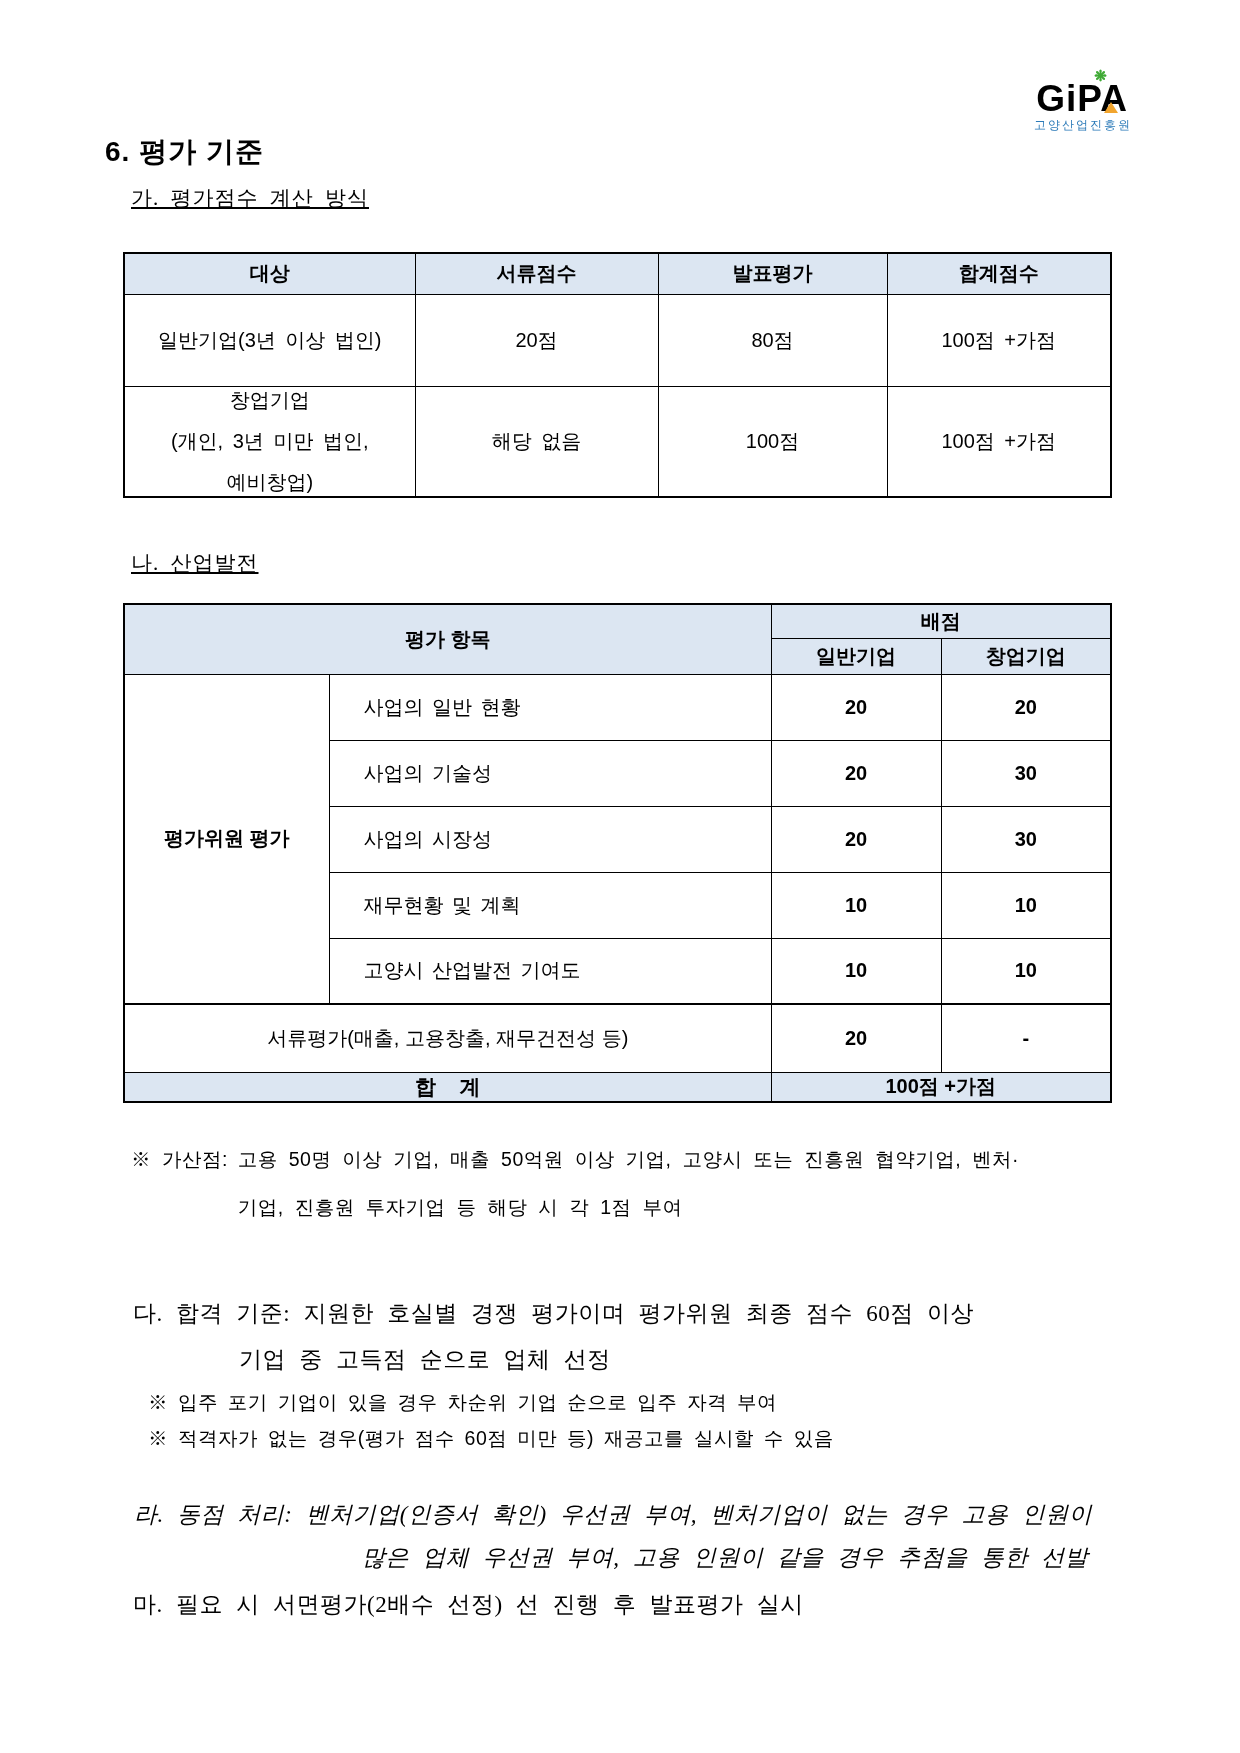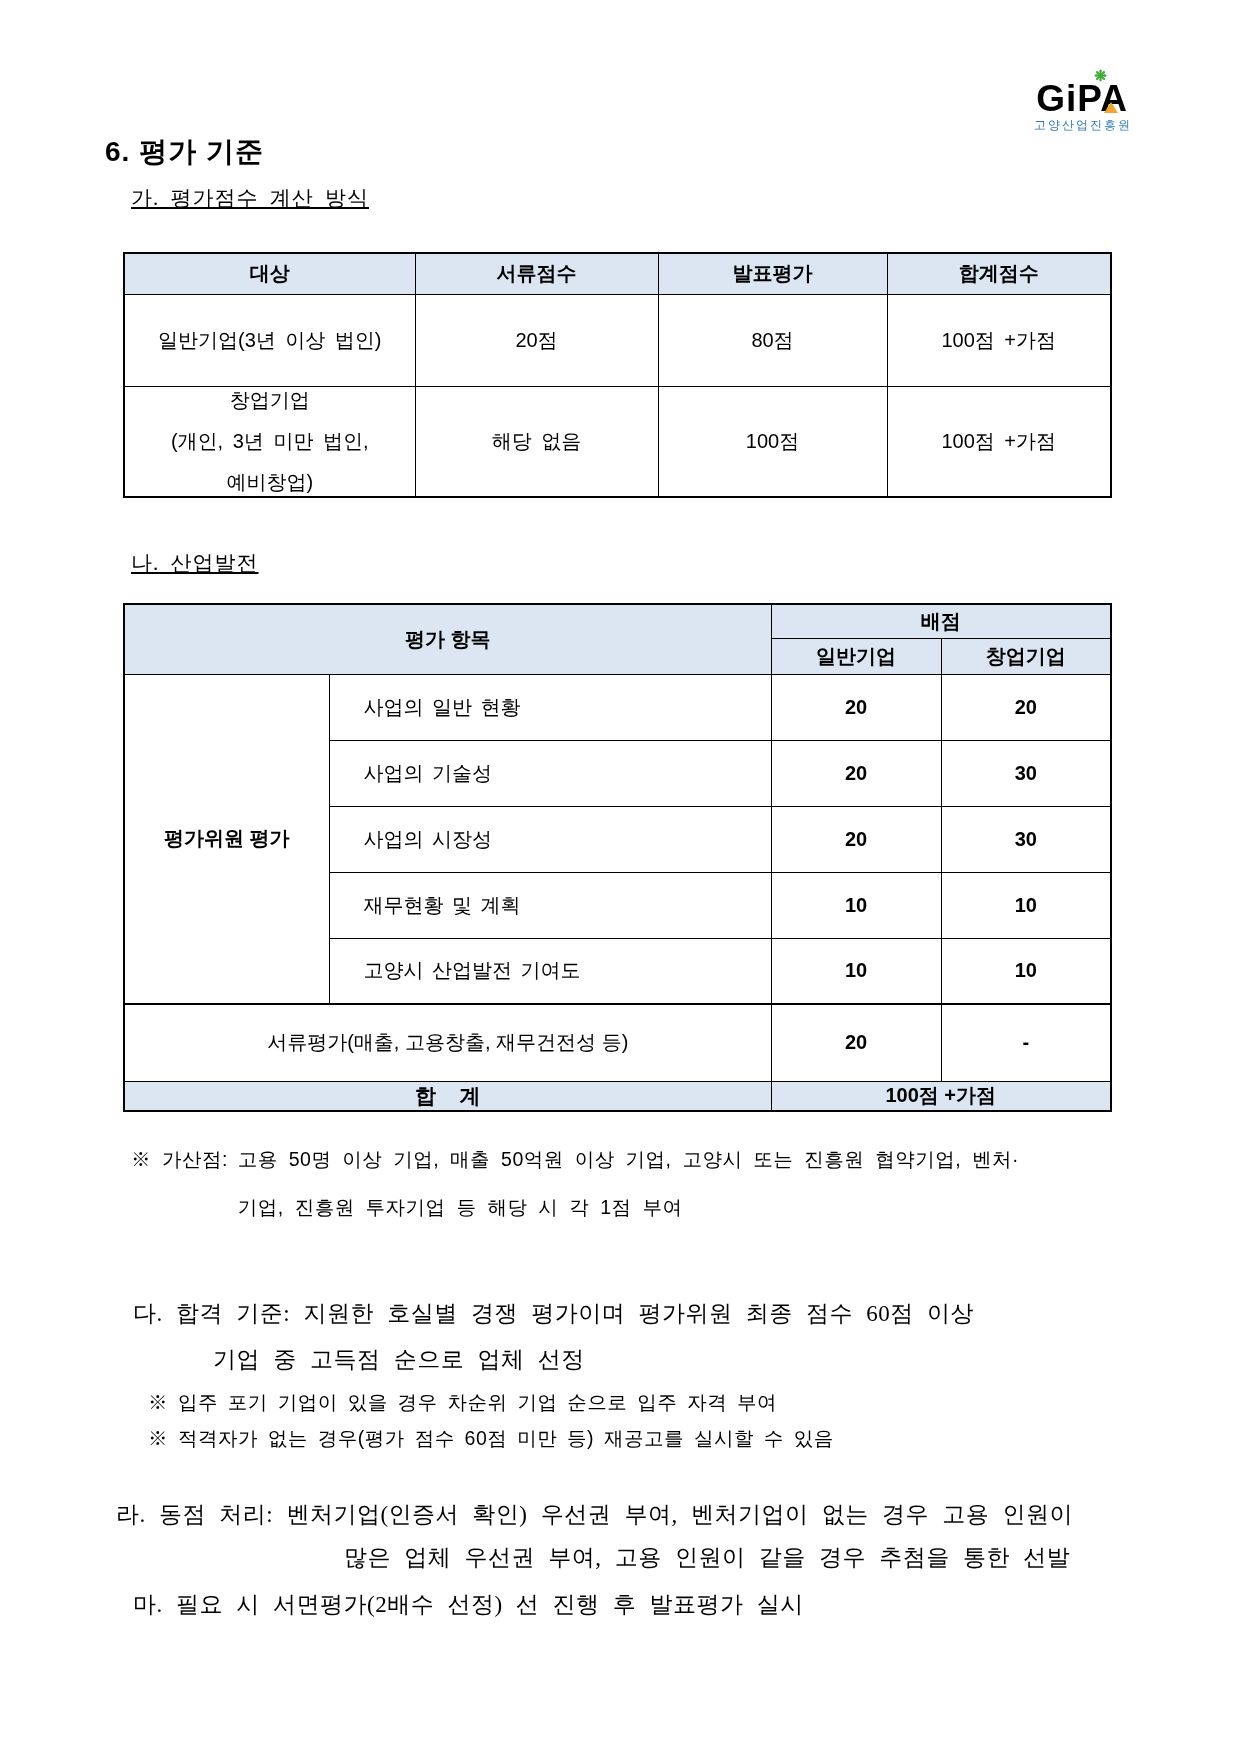--- a/index.html
+++ b/index.html
@@ -79,21 +79,21 @@
   .t1 .hrow  { height: 41px; }
   .t1 .row1  { height: 92px; }
   .t1 .row2  { height: 107px; }
   .t1 td { word-spacing: 4px; }
 
   .t2 { left: 123px; top: 603px; width: 987px; font-size: 19px; }
   .t2 th { font-weight: bold; font-size: 20px; }
   .t2 .hrow1 { height: 34px; }
   .t2 .hrow2 { height: 36px; }
   .t2 .crow  { height: 66px; }
-  .t2 .drow  { height: 77px; }
+  .t2 .drow  { height: 68px; }
   .t2 .trow  { height: 25px; }
   .t2 td.crit { text-align: left; padding-left: 34px; word-spacing: 3px; }
   .t2 .score { font-weight: bold; }
   .t2 .group { font-weight: bold; font-size: 20px; }
   .t2 .thick-top td { border-top: 2.5px solid #000; }
   .t2 .total-label { font-weight: bold; font-size: 21px; white-space: pre; }
   .t2 .total-value { font-weight: bold; font-size: 20px; }
 
   
   .bonus-note {
@@ -107,29 +107,29 @@
   .bonus-note .prefix { flex: 0 0 auto; margin-right: 10px; }
 
   .serif-block {
     position: absolute;
     font-family: "Liberation Serif", serif;
     font-size: 23px; letter-spacing: 0.5px; word-spacing: 7px;
     line-height: 46px;
     white-space: nowrap;
   }
   .pass-block { left: 133px; top: 1291px; }
-  .pass-block .cont { margin-left: 80px; }
+  .pass-block .cont { margin-left: 106px; }
   .sub-notes {
     position: absolute; left: 148px; top: 1384px;
     font-family: "Liberation Sans", sans-serif;
     font-size: 19.5px; line-height: 36px;
     letter-spacing: 0.5px; word-spacing: 4px;
     white-space: nowrap;
   }
-  .tie-block { left: 116px; top: 1493px; line-height: 43px; }
+  .tie-block { left: 134px; top: 1493px; line-height: 43px; font-style: italic; }
   .tie-block .cont { margin-left: 228px; }
   .item-e-block { left: 133px; top: 1582px; }
 </style>
 </head>
 <body>
 
 <div class="page">
 
   <div class="logo">
     <div class="logo-mark">

